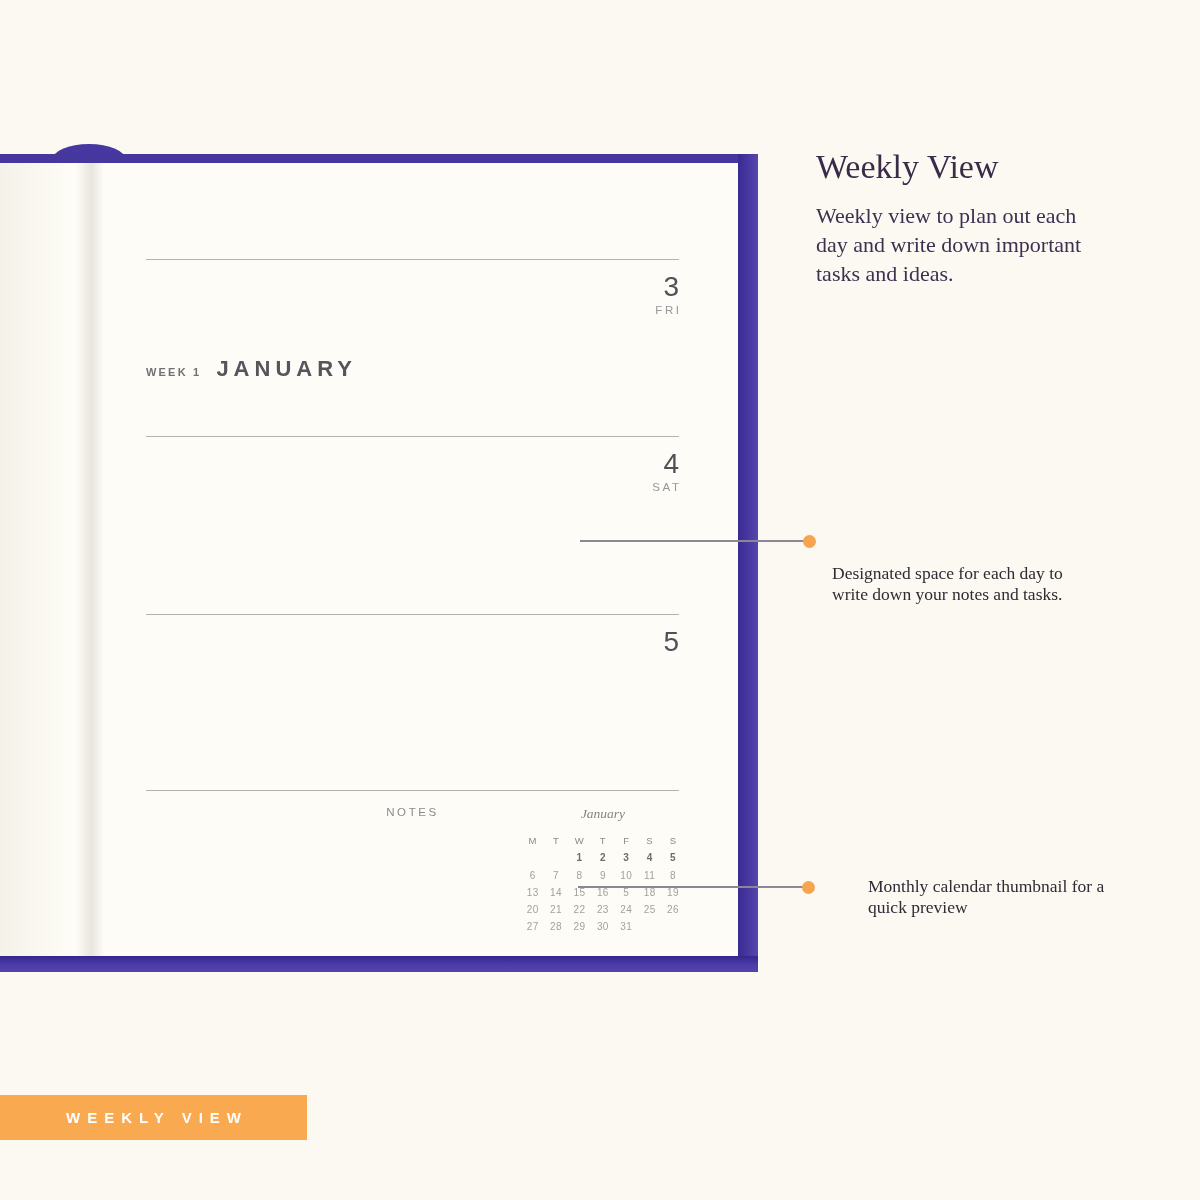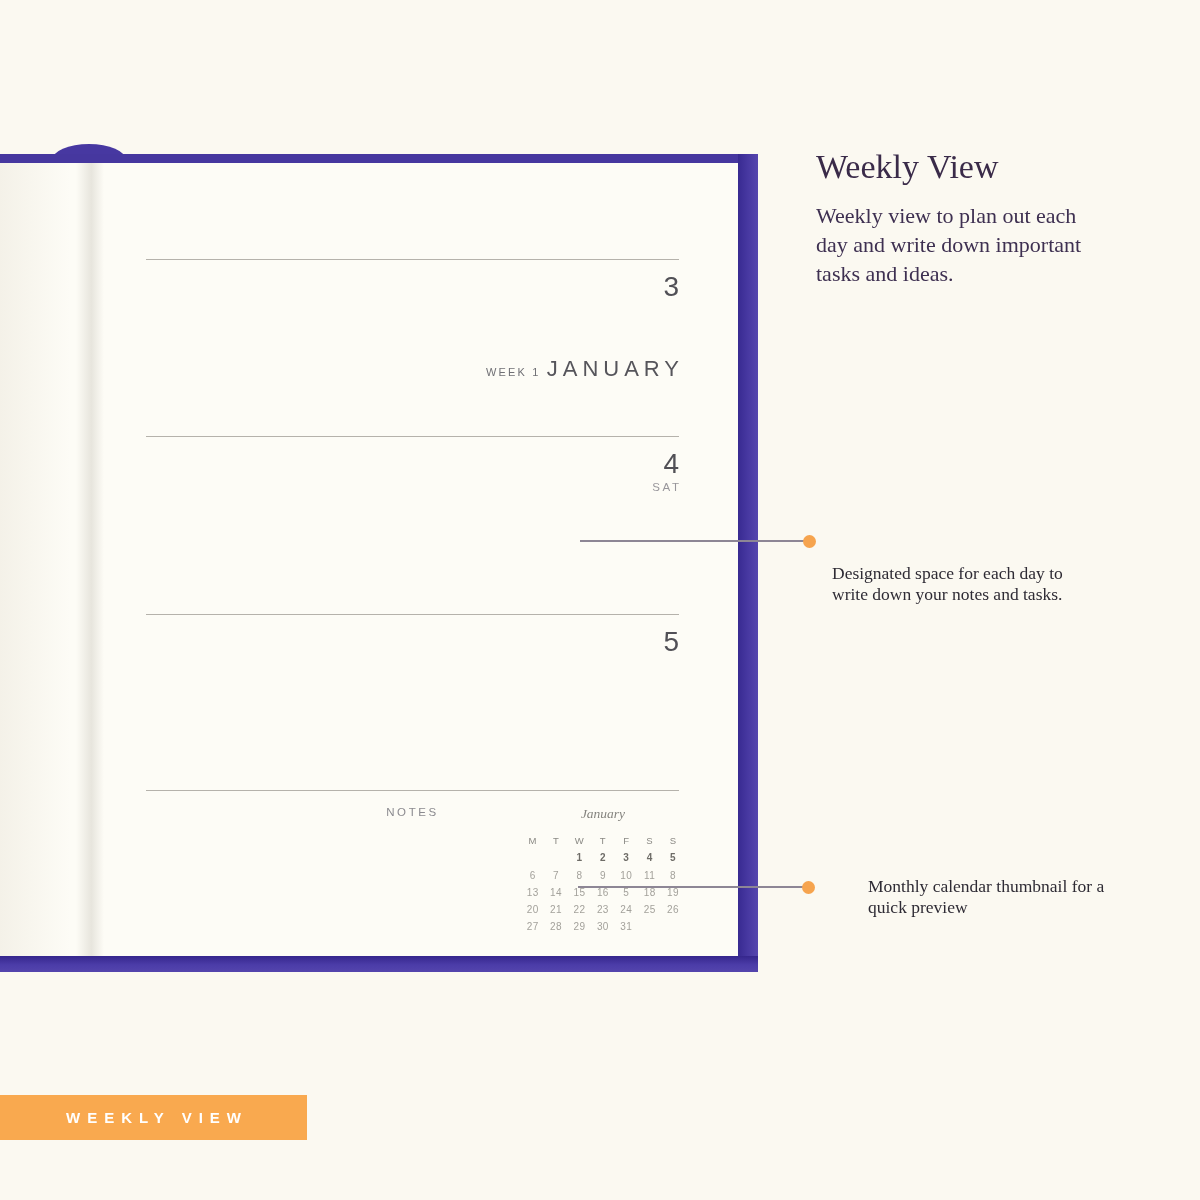--- a/index.html
+++ b/index.html
@@ -16,21 +16,21 @@
     background:linear-gradient(90deg,#382A91 0%,#4637A0 45%,#5646AE 100%);z-index:2;}
   .book-bottom-bar{position:absolute;left:0;top:956px;width:758px;height:16px;
     background:linear-gradient(180deg,#35268C 0%,#4B3CA8 55%,#5445AD 100%);z-index:2;}
   .planner-page{position:absolute;left:0;top:163px;width:738px;height:793px;background:#FDFCF6;z-index:3;}
   .page-left-tint{position:absolute;left:0;top:0;width:70px;height:100%;
     background:linear-gradient(90deg,rgba(233,228,215,0.45),rgba(233,228,215,0));}
   .gutter-shadow{position:absolute;left:76px;top:0;width:28px;height:100%;
     background:linear-gradient(90deg,rgba(125,118,100,0) 0%,rgba(125,118,100,0.14) 45%,rgba(125,118,100,0.17) 55%,rgba(125,118,100,0) 100%);}
   
   .page-header{position:absolute;left:146px;top:193px;width:533px;display:flex;
-    justify-content:flex-end;align-items:baseline;gap:6px;}
+    align-items:baseline;gap:15px;font-weight:bold;}
   .week-label{font-size:11px;letter-spacing:2.2px;color:#707075;}
   .month-label{font-size:22px;letter-spacing:5px;color:#56555B;margin-right:-5px;}
   
   .day-block{position:absolute;left:146px;width:533px;border-top:1px solid #B5B2AB;text-align:right;}
   .day-date{margin-top:13px;font-size:28px;line-height:28px;color:#515056;letter-spacing:1px;margin-right:-1px;}
   .day-name{margin-top:3px;font-size:11.5px;line-height:12px;letter-spacing:2.6px;margin-right:-2.6px;color:#98969B;}
   
   .notes-block{position:absolute;left:146px;top:627px;width:533px;border-top:1px solid #B5B2AB;text-align:center;}
   .notes-label{display:inline-block;margin-top:15px;font-size:11.5px;letter-spacing:2.6px;color:#8B8A8F;}
   
@@ -122,20 +122,21 @@
           <div class="cal-cell">28</div>
           <div class="cal-cell">29</div>
           <div class="cal-cell">30</div>
           <div class="cal-cell">31</div>
           <div class="cal-cell"></div>
           <div class="cal-cell"></div>
         </div>
     </div>
   <div class="day-block" style="top: 96px;">
         <div class="day-date">3</div>
+        <div class="day-name">FRI</div>
       </div>
       <div class="day-block" style="top: 273px;">
         <div class="day-date">4</div>
         <div class="day-name">SAT</div>
       </div>
       <div class="day-block" style="top: 451px;">
         <div class="day-date">5</div>
       </div>
     </div>
 

